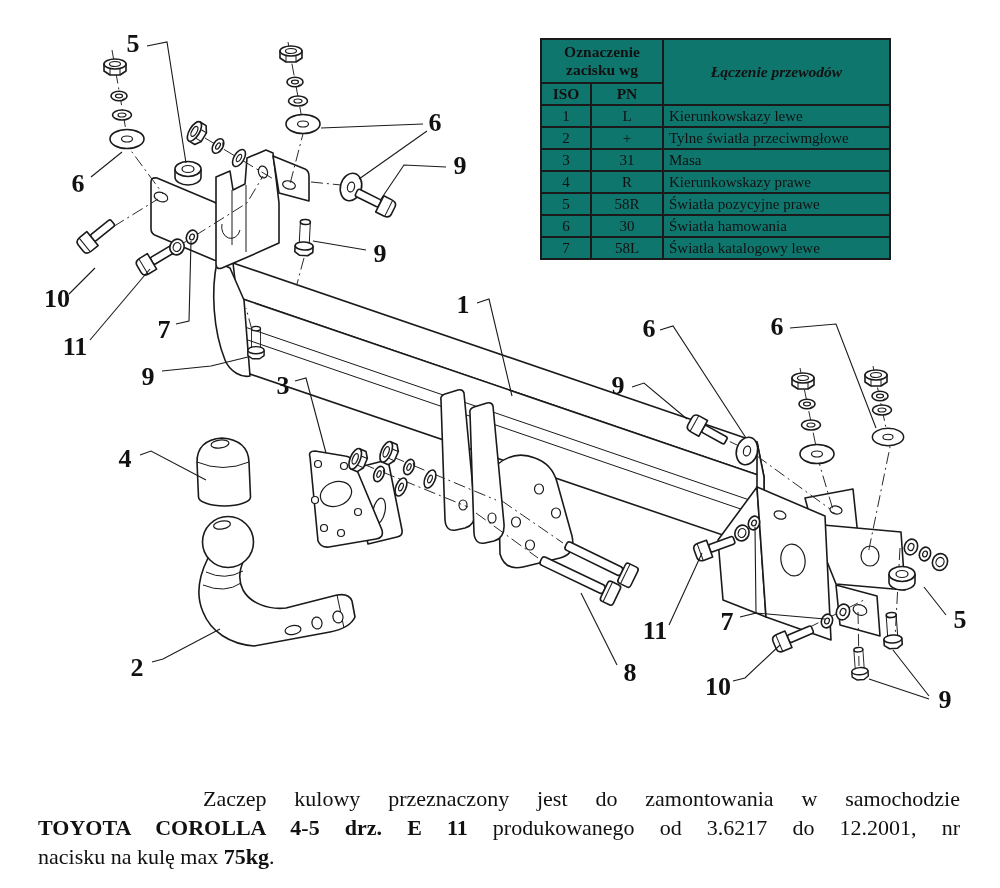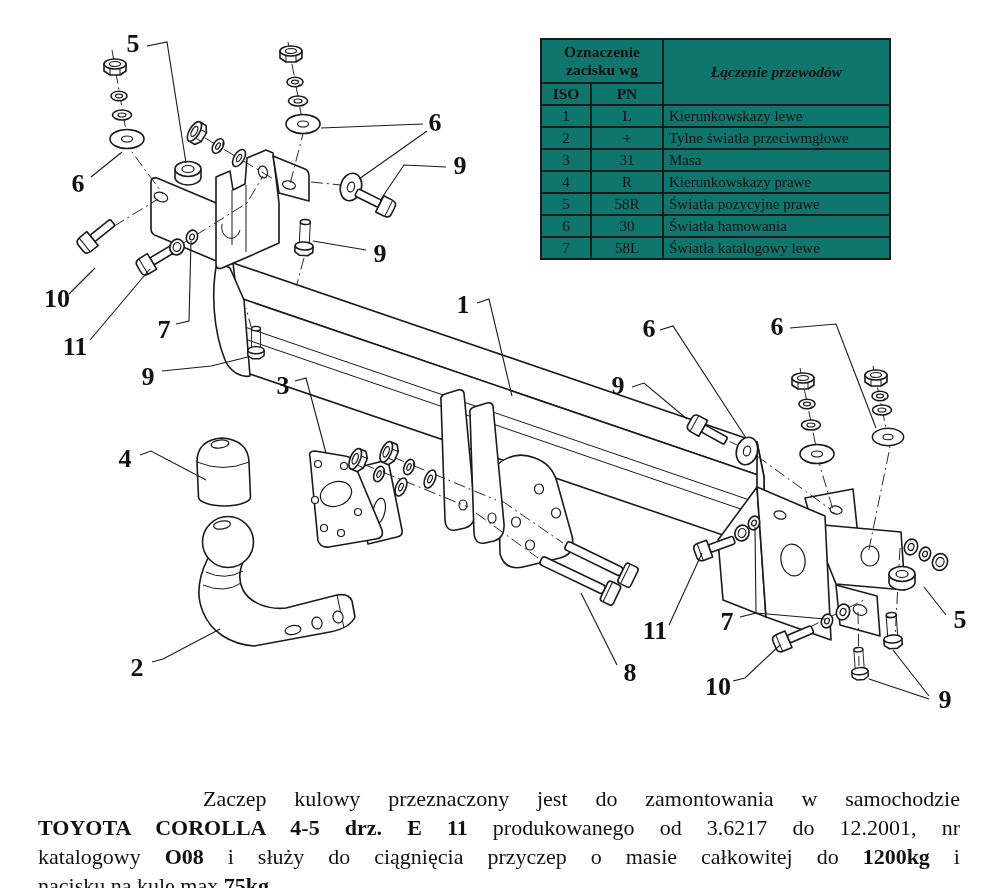--- a/index.html
+++ b/index.html
@@ -377,17 +377,16 @@
           <td class="c">7</td>
           <td class="c">58L</td>
           <td class="desc">Światła katalogowy lewe</td>
         </tr>
       </tbody>
   </table>
 
   <div id="description">
       <div class="line justify indent"><span>Zaczep kulowy przeznaczony jest do zamontowania w samochodzie</span></div>
       <div class="line justify"><b>TOYOTA COROLLA 4-5 drz. E 11</b><span> produkowanego od 3.6217 do 12.2001, nr</span></div>
-      <div class="line justify"><span>katalogowy </span><b>O08</b><span> i służy do ciągnięcia przyczep o masie całkowitej do </span><b>1200kg</b><span> i</span></div>
       <div class="line"><span>nacisku na kulę max </span><b>75kg</b><span>.</span></div>
     </div>
 
 </div>
 
 </body></html>

